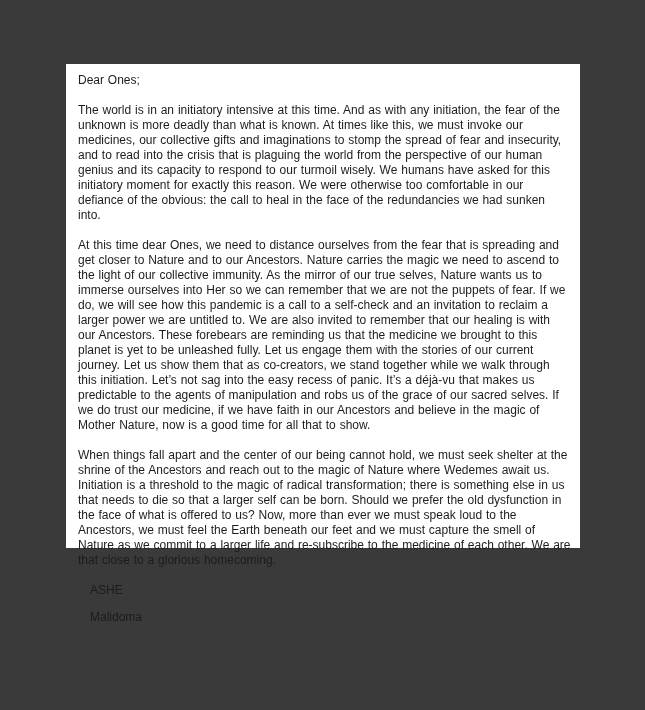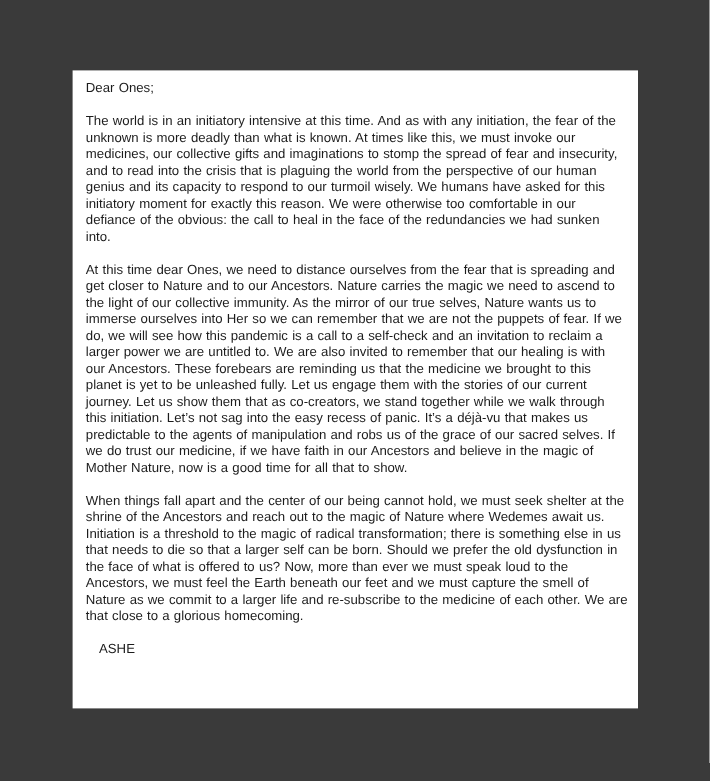--- a/index.html
+++ b/index.html
@@ -12,21 +12,21 @@
     background: #3a3a3a;
     font-family: "Liberation Sans", "DejaVu Sans", sans-serif;
     overflow: hidden;
     position: relative;
   }
   .paper {
     position: absolute;
     left: 66px;
     top: 64px;
     width: 514px;
-    height: 580px;
+    height: 484px;
     background: #ffffff;
     box-sizing: border-box;
     padding: 9px 9px 0 12px;
     color: #1c1c1c;
   }
   .paper p {
     margin: 0 0 15px 0;
     font-size: 12px;
     line-height: 15px;
     color: #1c1c1c;
@@ -38,13 +38,14 @@
 </style>
 </head>
 <body>
 
 <div class="paper">
   <p>Dear Ones;</p>
   <p>The world is in an initiatory intensive at this time. And as with any initiation, the fear of the unknown is more deadly than what is known. At times like this, we must invoke our medicines, our collective gifts and imaginations to stomp the spread of fear and insecurity, and to read into the crisis that is plaguing the world from the perspective of our human genius and its capacity to respond to our turmoil wisely. We humans have asked for this initiatory moment for exactly this reason. We were otherwise too comfortable in our defiance of the obvious: the call to heal in the face of the redundancies we had sunken into.</p>
   <p>At this time dear Ones, we need to distance ourselves from the fear that is spreading and get closer to Nature and to our Ancestors. Nature carries the magic we need to ascend to the light of our collective immunity. As the mirror of our true selves, Nature wants us to immerse ourselves into Her so we can remember that we are not the puppets of fear. If we do, we will see how this pandemic is a call to a self-check and an invitation to reclaim a larger power we are untitled to.  We are also invited to remember that our healing is with our Ancestors. These forebears are reminding us that the medicine we brought to this planet is yet to be unleashed fully. Let us engage them with the stories of our current journey. Let us show them that as co-creators, we stand together while we walk through this initiation. Let’s not sag into the easy recess of panic. It’s a déjà-vu that makes us predictable to the agents of manipulation and robs us of the grace of our sacred selves. If we do trust our medicine, if we have faith in our Ancestors and believe in the magic of Mother Nature, now is a good time for all that to show.</p>
   <p>When things fall apart and the center of our being cannot hold, we must seek shelter at the shrine of the Ancestors and reach out to the magic of Nature where Wedemes await us. Initiation is a threshold to the magic of radical transformation; there is something else in us that needs to die so that a larger self can be born. Should we prefer the old dysfunction in the face of what is offered to us? Now, more than ever we must speak loud to the Ancestors, we must feel the Earth beneath our feet and we must capture the smell of Nature as we commit to a larger life and re-subscribe to the medicine of each other. We are that close to a glorious homecoming.</p>
   <p class="signoff">ASHE</p>
+  <p class="signoff">Malidoma</p>
 </div>
 
 </body></html>

